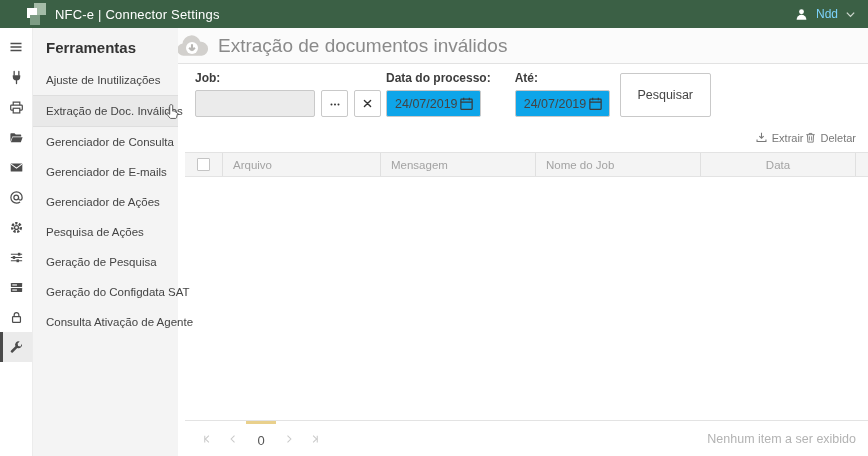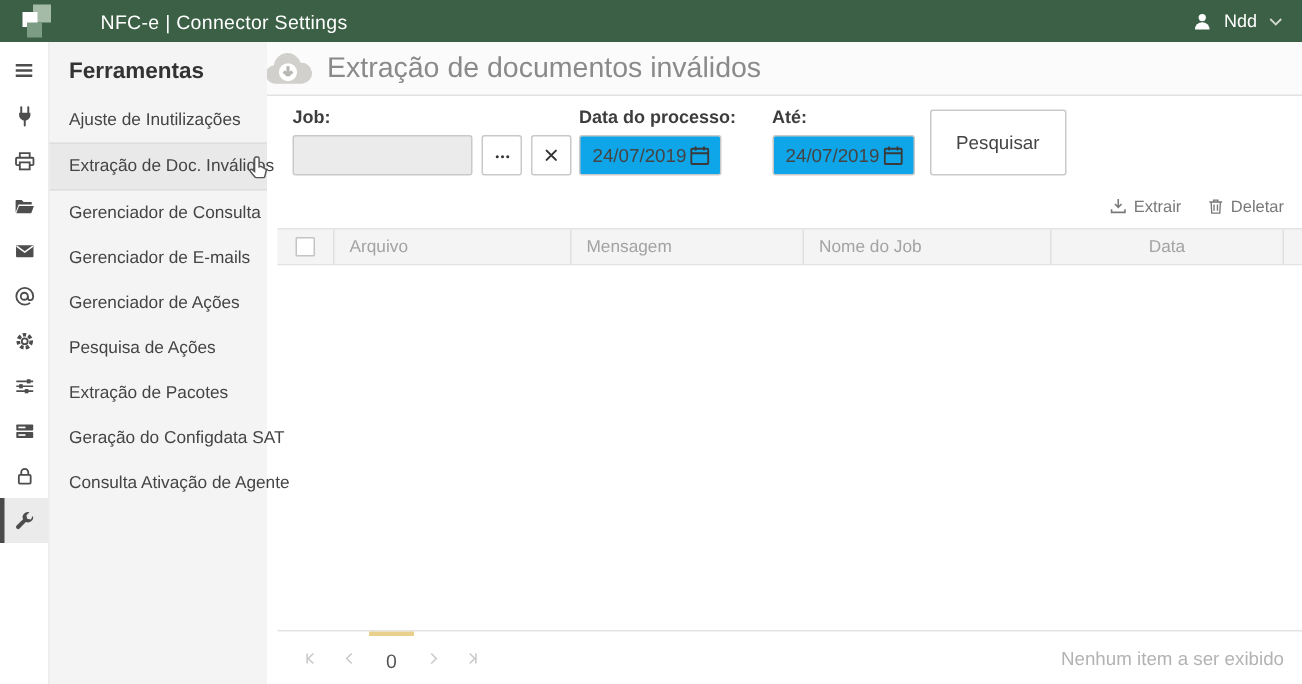--- a/index.html
+++ b/index.html
@@ -1,27 +1,27 @@
 <!DOCTYPE html>
 <html><head>
 <meta charset="utf-8">
 <style>
   * { box-sizing: border-box; margin: 0; padding: 0; }
   html,body { width: 868px; height: 456px; overflow: hidden; }
   body { font-family: "Liberation Sans", sans-serif; background: #fff; color: #444; }
 
   
-  .topbar { height: 28px; background: #3b6045; display: flex; align-items: center; padding: 0 12px 0 12px; gap: 24px; }
+  .topbar { height: 28px; background: #3b6045; display: flex; align-items: center; padding: 0 12px 0 24px; }
   .logo { position: relative; width: 22px; height: 22px; margin-right: 9px; flex: 0 0 auto; }
   .logo .sq1 { position: absolute; right: 0; top: 0; width: 12px; height: 12px; background: #a4bca7; }
   .logo .sq2 { position: absolute; left: 3px; top: 5px; width: 10px; height: 10px; background: #fff; }
   .logo .sq3 { position: absolute; left: 6px; bottom: 0; width: 10px; height: 10px; background: #7d9c84; }
   .topbar-title { color: #fff; font-size: 13px; letter-spacing: .2px; }
   .topbar-right { margin-left: auto; display: flex; align-items: center; gap: 7px; cursor: pointer; }
-  .topbar-right .uname { color: #ffffff; font-size: 12px; text-align: right; }
+  .topbar-right .uname { color: #7dd3fc; font-size: 12px; text-align: right; }
 
   
   .main { display: flex; height: 428px; }
 
   
   .rail { width: 32px; background: #fff; flex: 0 0 auto; padding-top: 4px; }
   .rail-item { height: 30px; display: flex; align-items: center; justify-content: center; cursor: pointer; }
   .rail-item.active { background: #ebebeb; box-shadow: inset 3px 0 0 #4a4a4a; }
 
   
@@ -43,21 +43,21 @@
   .controls { display: flex; align-items: center; }
   .job-input { width: 120px; height: 27px; background: #ebebeb; border: 1px solid #c9c9c9; border-radius: 2px; padding: 0 6px; font-size: 12.5px; font-family: inherit; color: #666; }
   .sq-btn { width: 27px; height: 27px; margin-left: 6px; background: #fff; border: 1px solid #c9c9c9; border-radius: 2px; display: flex; align-items: center; justify-content: center; cursor: pointer; }
   .datebox { display: flex; align-items: center; width: 95px; height: 27px; border: 1px solid #c9c9c9; border-radius: 2px; background: #0ea5e9; padding: 0 6px 0 8px; }
   .datebox input { border: none; outline: none; width: 100%; min-width: 0; font-size: 12.5px; color: #444; font-family: inherit; background: transparent; }
   .g-job { margin-right: 5px; }
   .g-date { margin-right: 24px; }
   .g-until { margin-right: 10px; }
   .search-btn { height: 44px; width: 91px; background: #fff; border: 1px solid #c9c9c9; border-radius: 2px; font-size: 12.5px; color: #444; font-family: inherit; cursor: pointer; }
 
-  .actions-row { display: flex; justify-content: flex-end; align-items: center; gap: 16px; padding: 14px 12px 0 0; }
+  .actions-row { display: flex; justify-content: flex-end; align-items: center; padding: 14px 12px 0 0; }
   .action-link { display: flex; align-items: center; gap: 4px; font-size: 11px; color: #787878; cursor: pointer; }
 
   .grid { margin: 8px 0 0 7px; flex: 1; display: flex; flex-direction: column; min-height: 0; }
   .grid-header { display: flex; height: 25px; background: #f4f4f4; border-top: 1px solid #e3e3e3; border-bottom: 1px solid #e3e3e3; flex: 0 0 auto; }
   .gh-cell { display: flex; align-items: center; font-size: 11.5px; color: #a3a3a3; padding-left: 10px; border-left: 1px solid #e0e0e0; cursor: pointer; overflow: hidden; white-space: nowrap; }
   .gh-check { width: 37px; border-left: none; justify-content: center; padding-left: 0; }
   .checkbox { width: 13px; height: 13px; background: #fff; border: 1px solid #c4c4c4; border-radius: 1px; cursor: pointer; }
   .gh-arquivo { width: 158px; }
   .gh-mensagem { width: 155px; }
   .gh-job { width: 165px; }
@@ -218,21 +218,21 @@
       <span class="cursor-hand">
         <svg width="17" height="17" viewBox="0 0 16 16">
             <path d="M7.3 1.6c.5 0 .9.4.9.9v5.2l.8-.2c.2-.1.5 0 .7.1l2.6 1.6c.3.2.5.6.4 1l-.9 3.6c-.1.4-.5.7-.9.7H6.4c-.3 0-.6-.1-.8-.4l-2.8-3.4c-.3-.4-.3-.9.1-1.2.3-.3.8-.3 1.1 0l1.4 1.2V2.5c0-.5.4-.9.9-.9z" fill="#fff" stroke="#555" stroke-width="0.9"></path>
           </svg>
       </span>
     </div>
     <div class="menu-item">Gerenciador de Consulta</div>
     <div class="menu-item">Gerenciador de E-mails</div>
     <div class="menu-item">Gerenciador de Ações</div>
     <div class="menu-item">Pesquisa de Ações</div>
-    <div class="menu-item">Extração de Pacotes</div>
+    <div class="menu-item">Geração de Pesquisa</div>
     <div class="menu-item">Geração do Configdata SAT</div>
     <div class="menu-item">Consulta Ativação de Agente</div>
   </div>
 
   <div class="content">
 
     <div class="page-header">
       <span class="cloud">
         <svg width="36" height="36" viewBox="0 0 24 24">
             <path d="M18.5 18.5H6.3a4.1 4.1 0 01-.6-8.16 6.1 6.1 0 0111.9-1.1 4.35 4.35 0 01.9 9.26z" fill="#d2d0cd"></path>

